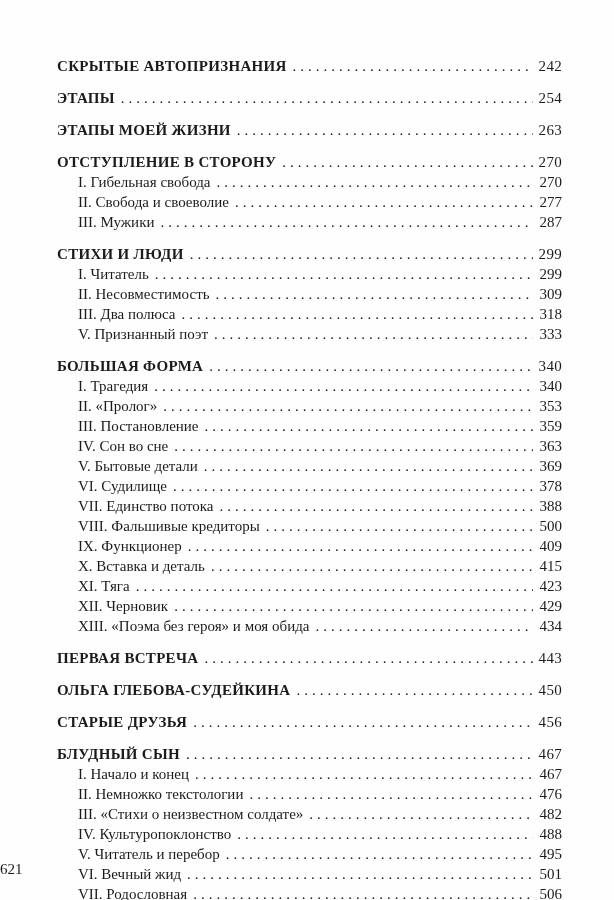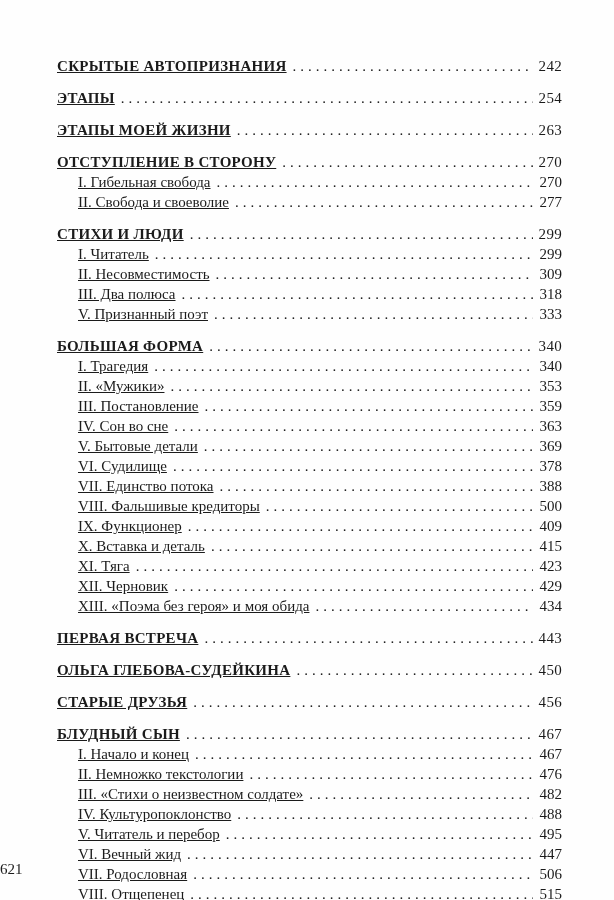--- a/index.html
+++ b/index.html
@@ -40,21 +40,20 @@
   }
   .row.l1:first-child {
     margin-top: 0;
   }
   .row.l2 {
     padding-left: 21px;
     font-weight: normal;
   }
   .title {
     flex: 0 0 auto;
-    text-decoration: underline;
   }
   .dots {
     flex: 1 1 auto;
     overflow: hidden;
     margin: 0 3px 0 6px;
     font-weight: normal;
     min-width: 12px;
   }
   .dots::after {
     content: "..........................................................................................................................................................";
@@ -108,20 +107,25 @@
       <div class="row l2">
     <span class="title">I. Гибельная свобода</span>
     <span class="dots"></span>
     <span class="pagenum">270</span>
   </div>
       <div class="row l2">
     <span class="title">II. Свобода и своеволие</span>
     <span class="dots"></span>
     <span class="pagenum">277</span>
   </div>
+      <div class="row l2">
+    <span class="title">III. Мужики</span>
+    <span class="dots"></span>
+    <span class="pagenum">287</span>
+  </div>
       <div class="row l1">
     <span class="title">СТИХИ И ЛЮДИ</span>
     <span class="dots"></span>
     <span class="pagenum">299</span>
   </div>
       <div class="row l2">
     <span class="title">I. Читатель</span>
     <span class="dots"></span>
     <span class="pagenum">299</span>
   </div>
@@ -144,21 +148,21 @@
     <span class="title">БОЛЬШАЯ ФОРМА</span>
     <span class="dots"></span>
     <span class="pagenum">340</span>
   </div>
       <div class="row l2">
     <span class="title">I. Трагедия</span>
     <span class="dots"></span>
     <span class="pagenum">340</span>
   </div>
       <div class="row l2">
-    <span class="title">II. «Мужики»</span>
+    <span class="title">II. «Пролог»</span>
     <span class="dots"></span>
     <span class="pagenum">353</span>
   </div>
       <div class="row l2">
     <span class="title">III. Постановление</span>
     <span class="dots"></span>
     <span class="pagenum">359</span>
   </div>
       <div class="row l2">
     <span class="title">IV. Сон во сне</span>
@@ -251,21 +255,21 @@
     <span class="pagenum">488</span>
   </div>
       <div class="row l2">
     <span class="title">V. Читатель и перебор</span>
     <span class="dots"></span>
     <span class="pagenum">495</span>
   </div>
       <div class="row l2">
     <span class="title">VI. Вечный жид</span>
     <span class="dots"></span>
-    <span class="pagenum">447</span>
+    <span class="pagenum">501</span>
   </div>
       <div class="row l2">
     <span class="title">VII. Родословная</span>
     <span class="dots"></span>
     <span class="pagenum">506</span>
   </div>
       <div class="row l2">
     <span class="title">VIII. Отщепенец</span>
     <span class="dots"></span>
     <span class="pagenum">515</span>

